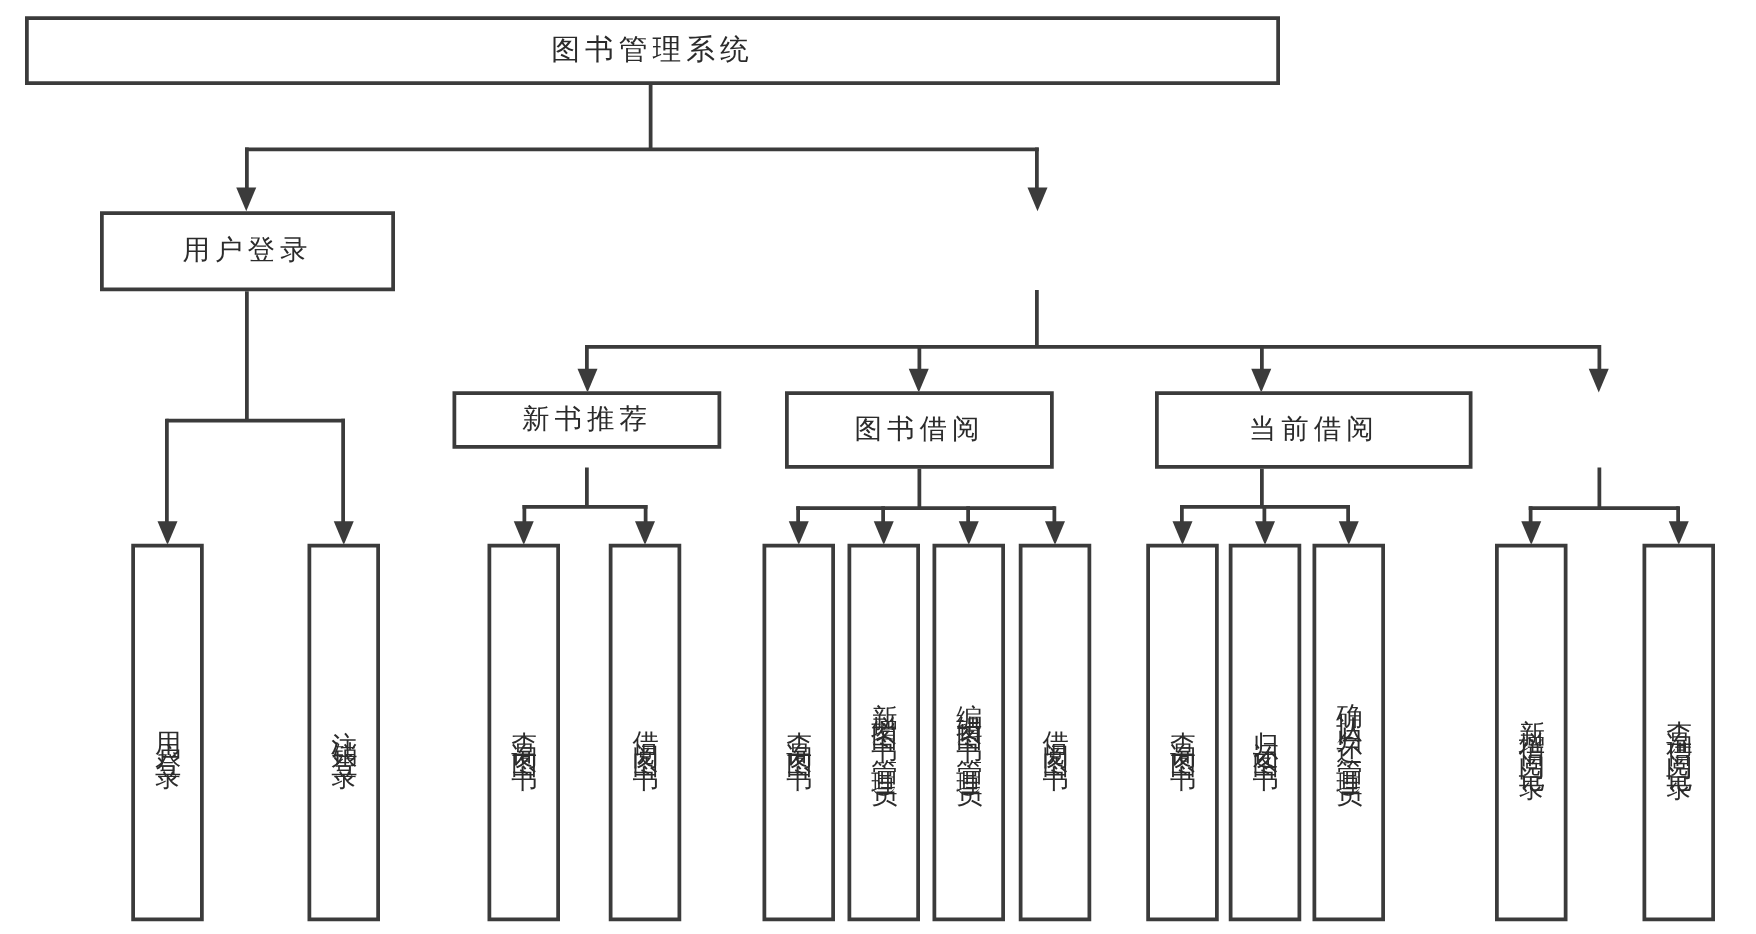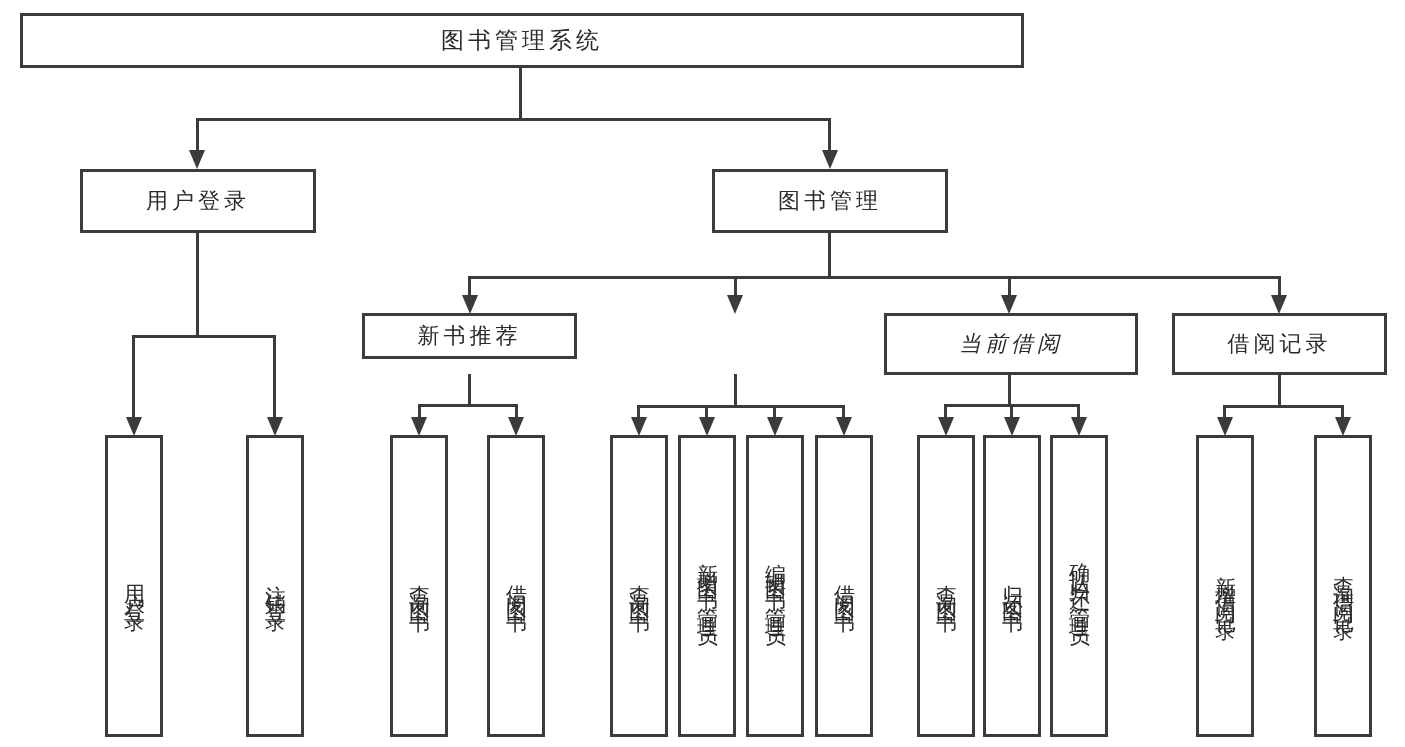--- a/index.html
+++ b/index.html
@@ -44,32 +44,29 @@
 
 <div class="canvas">
 
   <div class="node h root" style="left:20px;top:13px;width:1004px;height:55px;">
     <span>图书管理系统</span>
   </div>
 
   <div class="node h" style="left:80px;top:169px;width:236px;height:64px;">
     <span>用户登录</span>
   </div>
-  <div class="node h" style="left:712px;top:169px;width:236px;height:64px;">
-    <span>图书管理</span>
-  </div>
 
   <div class="node h" style="left:362px;top:313px;width:215px;height:46px;">
     <span>新书推荐</span>
   </div>
-  <div class="node h" style="left:884px;top:313px;width:254px;height:62px;font-style:italic;">
+  <div class="node h" style="left:628px;top:313px;width:215px;height:62px;">
+    <span>图书借阅</span>
+  </div>
+  <div class="node h" style="left:924px;top:313px;width:254px;height:62px;">
     <span>当前借阅</span>
-  </div>
-  <div class="node h" style="left:1172px;top:313px;width:215px;height:62px;">
-    <span>借阅记录</span>
   </div>
 
   <div class="node v" style="left:105px;top:435px;width:58px;height:302px;">
     <span>用户登录</span>
   </div>
   <div class="node v" style="left:246px;top:435px;width:58px;height:302px;">
     <span>注销登录</span>
   </div>
   <div class="node v" style="left:390px;top:435px;width:58px;height:302px;">
     <span>查询图书</span>

